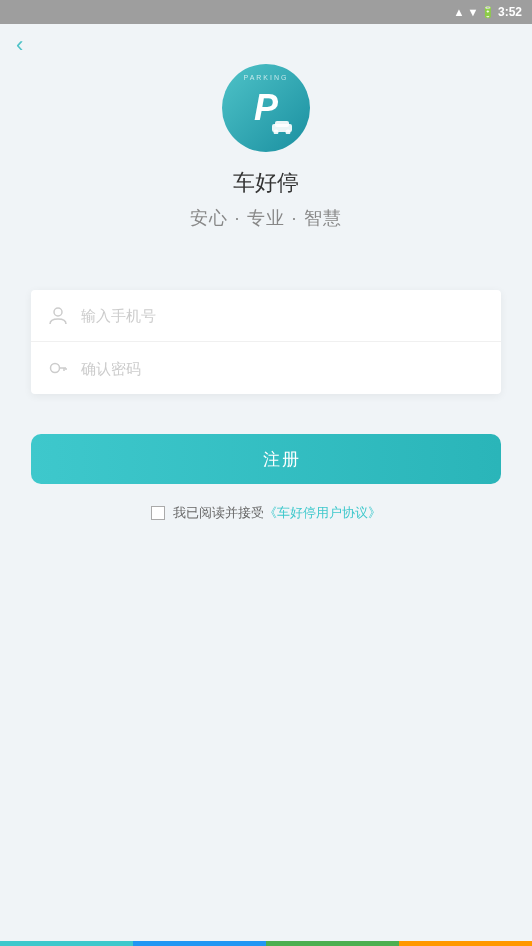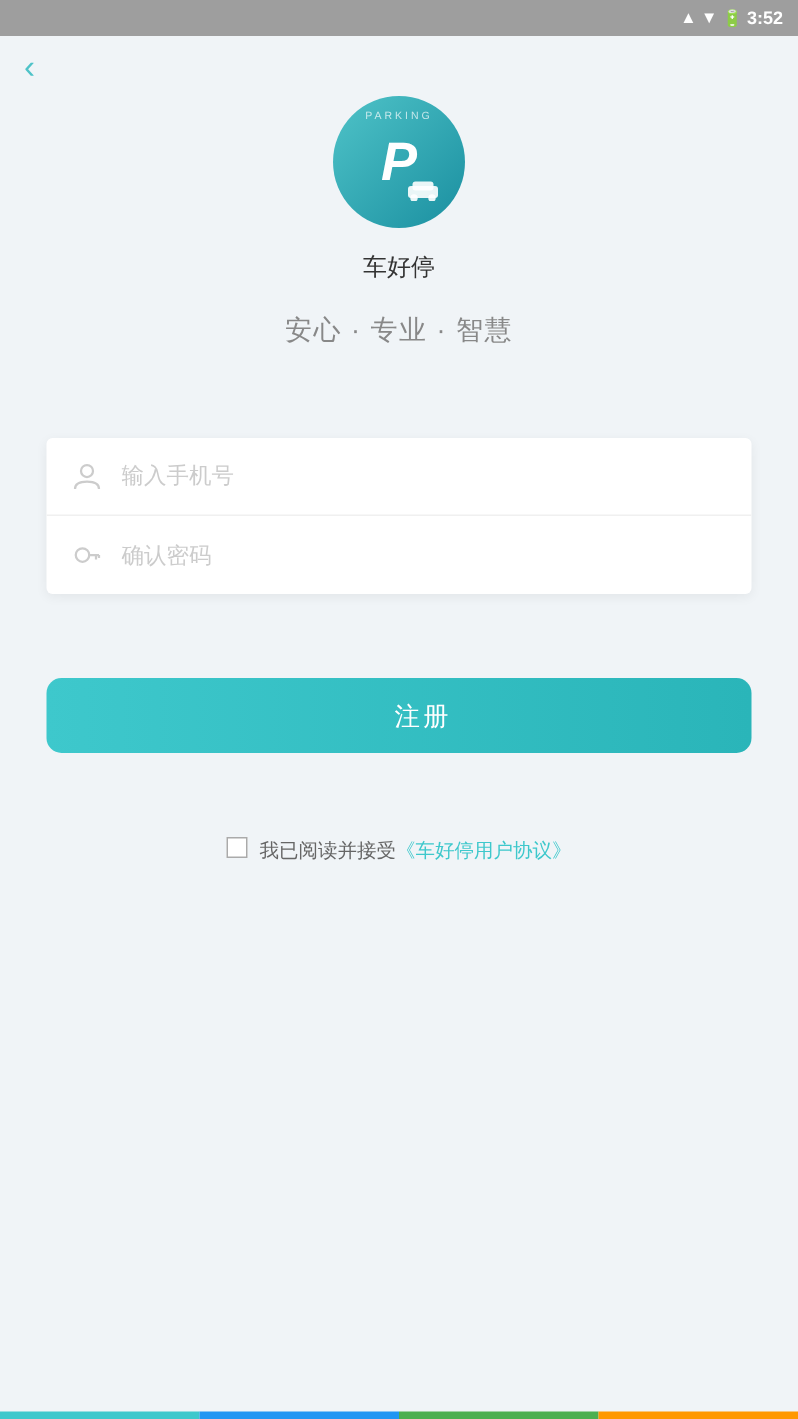--- a/index.html
+++ b/index.html
@@ -96,40 +96,40 @@
       line-height: 1;
     }
 
     .logo-car {
       position: absolute;
       bottom: 18px;
       right: 16px;
     }
 
     .app-name {
-      font-size: 16px;
+      font-size: 22px;
       color: #333;
       font-weight: 500;
-      margin-bottom: 19px;
+      margin-bottom: 8px;
     }
 
     .app-tagline {
       font-size: 18px;
       color: #888;
       margin-bottom: 60px;
       letter-spacing: 1px;
     }
 
     
     .form-container {
       width: 470px;
       background: white;
       border-radius: 4px;
       overflow: hidden;
-      margin-bottom: 56px;
+      margin-bottom: 40px;
       box-shadow: 0 2px 8px rgba(0,0,0,0.06);
     }
 
     .form-field {
       display: flex;
       align-items: center;
       padding: 0 16px;
       height: 52px;
       border-bottom: 1px solid #f0f0f0;
       gap: 12px;
@@ -176,22 +176,22 @@
       font-weight: 500;
       cursor: pointer;
       letter-spacing: 2px;
       margin-bottom: 20px;
       padding-left: 32px;
     }
 
     
     .agreement-row {
       display: flex;
+      align-items: center;
       gap: 8px;
-      margin-top: 36px;
     }
 
     .agreement-checkbox {
       width: 14px;
       height: 14px;
       border: 1px solid #aaa;
       background: white;
       flex-shrink: 0;
     }
 

